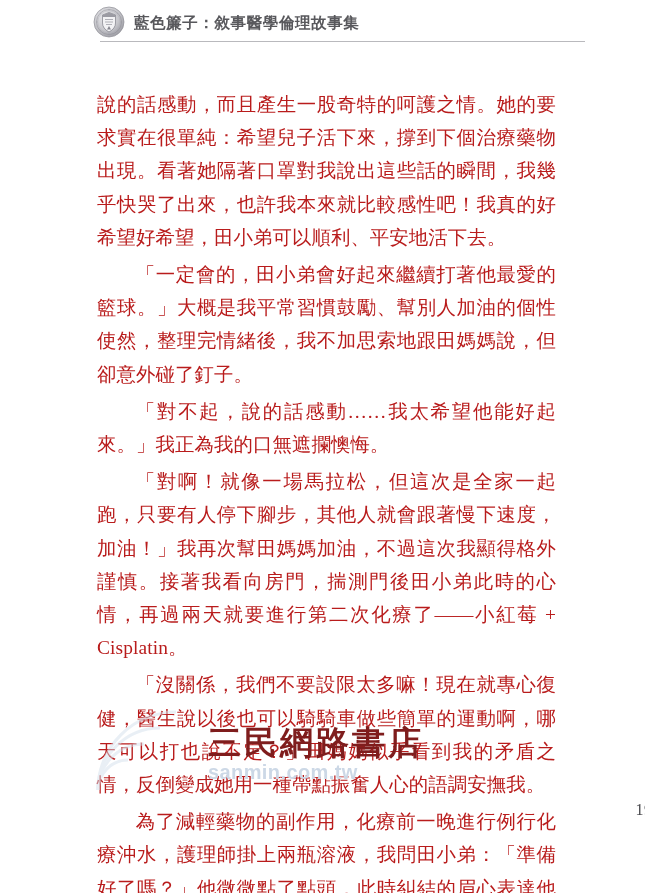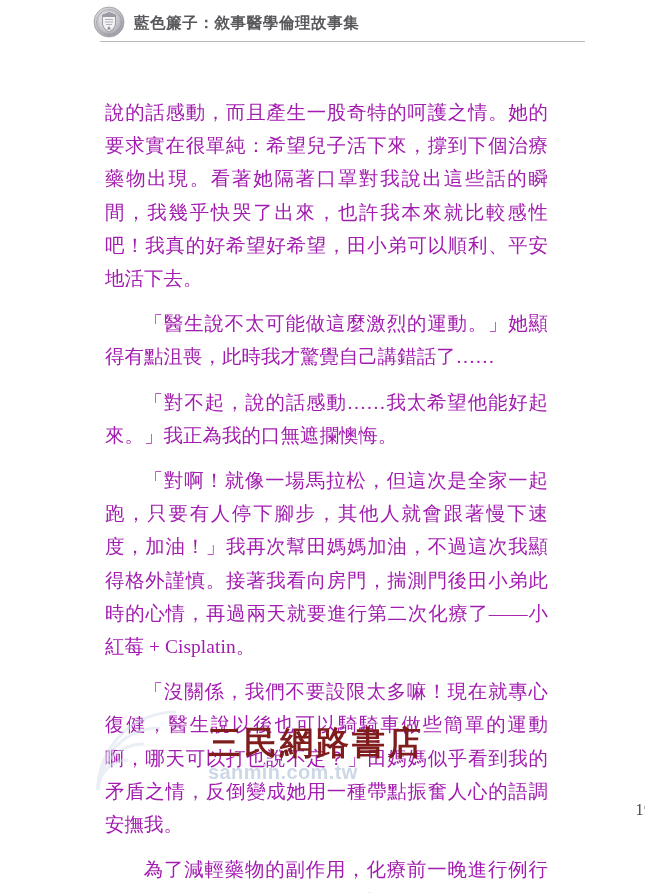--- a/index.html
+++ b/index.html
@@ -59,24 +59,24 @@
 
   
   #body-col {
     position: absolute;
     left: 93px;
     top: 84px;
     width: 467px;
   }
 
   .para {
-    margin: 12px;
+    margin: 4px;
     font-size: 19.4px;
     line-height: 33.2px;
-    color: #a21caf;
+    color: #b91c1c;
     text-align: justify;
     text-justify: inter-ideograph;
     letter-spacing: 0.1px;
     text-indent: 0;
   }
 
   .para.indent {
     text-indent: 2em;
   }
 
@@ -177,21 +177,21 @@
       </svg>
     </span>
 
     <div id="header-title">藍色簾子：敘事醫學倫理故事集</div>
 
     <div id="header-rule"></div>
   </div>
 
   <div id="body-col">
     <p class="para">說的話感動，而且產生一股奇特的呵護之情。她的要求實在很單純：希望兒子活下來，撐到下個治療藥物出現。看著她隔著口罩對我說出這些話的瞬間，我幾乎快哭了出來，也許我本來就比較感性吧！我真的好希望好希望，田小弟可以順利、平安地活下去。</p>
-    <p class="para indent">「醫生說不太可能做這麼激烈的運動。」她顯得有點沮喪，此時我才驚覺自己講錯話了……</p>
+    <p class="para indent">「一定會的，田小弟會好起來繼續打著他最愛的籃球。」大概是我平常習慣鼓勵、幫別人加油的個性使然，整理完情緒後，我不加思索地跟田媽媽說，但卻意外碰了釘子。</p>
     <p class="para indent">「對不起，說的話感動……我太希望他能好起來。」我正為我的口無遮攔懊悔。</p>
     <p class="para indent">「對啊！就像一場馬拉松，但這次是全家一起跑，只要有人停下腳步，其他人就會跟著慢下速度，加油！」我再次幫田媽媽加油，不過這次我顯得格外謹慎。接著我看向房門，揣測門後田小弟此時的心情，再過兩天就要進行第二次化療了——小紅莓 + Cisplatin。</p>
     <p class="para indent">「沒關係，我們不要設限太多嘛！現在就專心復健，醫生說以後也可以騎騎車做些簡單的運動啊，哪天可以打也說不定？」田媽媽似乎看到我的矛盾之情，反倒變成她用一種帶點振奮人心的語調安撫我。</p>
     <p class="para indent">為了減輕藥物的副作用，化療前一晚進行例行化療沖水，護理師掛上兩瓶溶液，我問田小弟：「準備好了嗎？」他微微點了點頭，此時糾結的眉心表達他的侷促不安，也許這超過半年的化療讓他知道如何隱藏情緒，不讓外人容易察覺他的難過之情，之前甚至還聽他的外公說過，他一開始還會痛到抱著媽媽才能睡。</p>
   </div>
 
   <div id="watermark">
     <span id="watermark-arcs">
       <svg width="150" height="86" viewBox="0 0 150 86" aria-hidden="true">
         <g fill="none" stroke="#d4e0ec" stroke-width="3.2">

